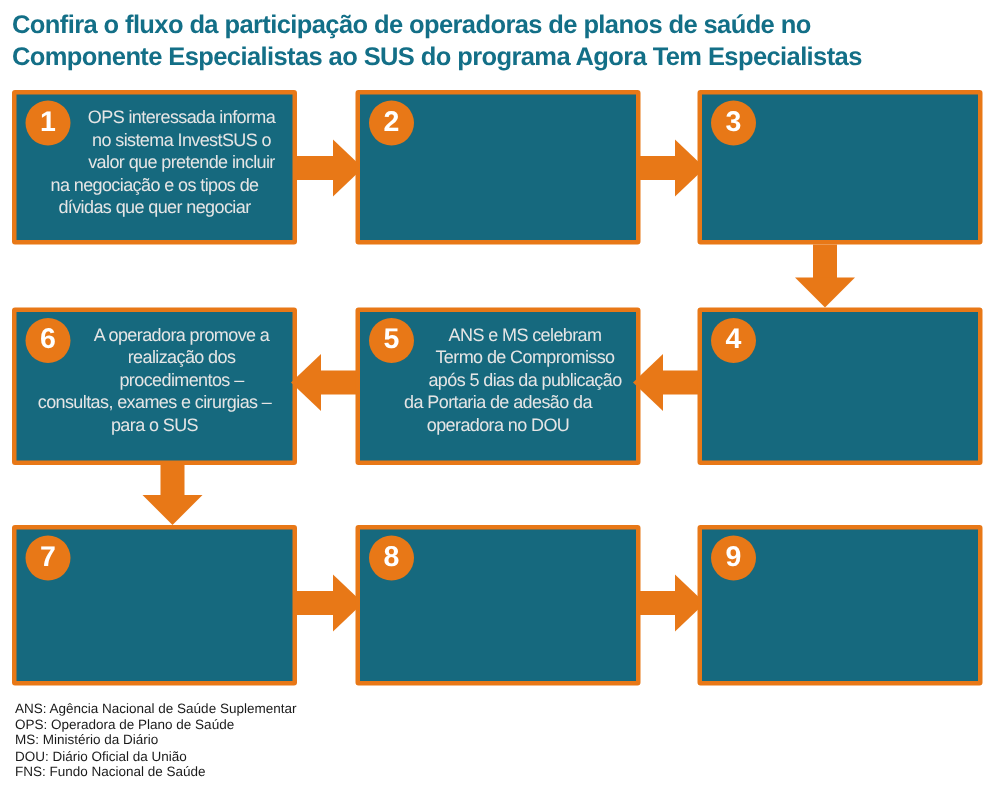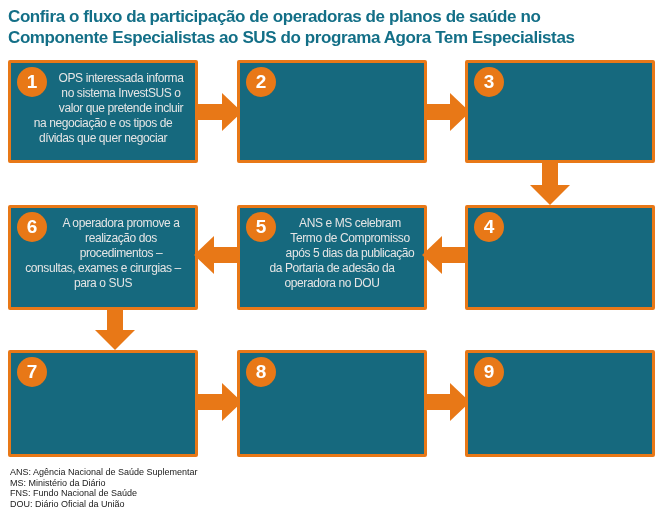--- a/index.html
+++ b/index.html
@@ -137,18 +137,19 @@
       <span class="shaft"></span>
       <span class="head"></span>
     </div>
   <div class="box r3 c3">
     <span class="badge">9</span>
     <div class="box-text"><span class="badge-gap"></span></div>
   </div>
 
   <div class="legend">
     <div>ANS: Agência Nacional de Saúde Suplementar</div>
+    <div>OPS: Operadora de Plano de Saúde</div>
     <div>MS: Ministério da Diário</div>
+    <div>DOU: Diário Oficial da União</div>
     <div>FNS: Fundo Nacional de Saúde</div>
-    <div>DOU: Diário Oficial da União</div>
   </div>
 
 </div>
 
 </body></html>

